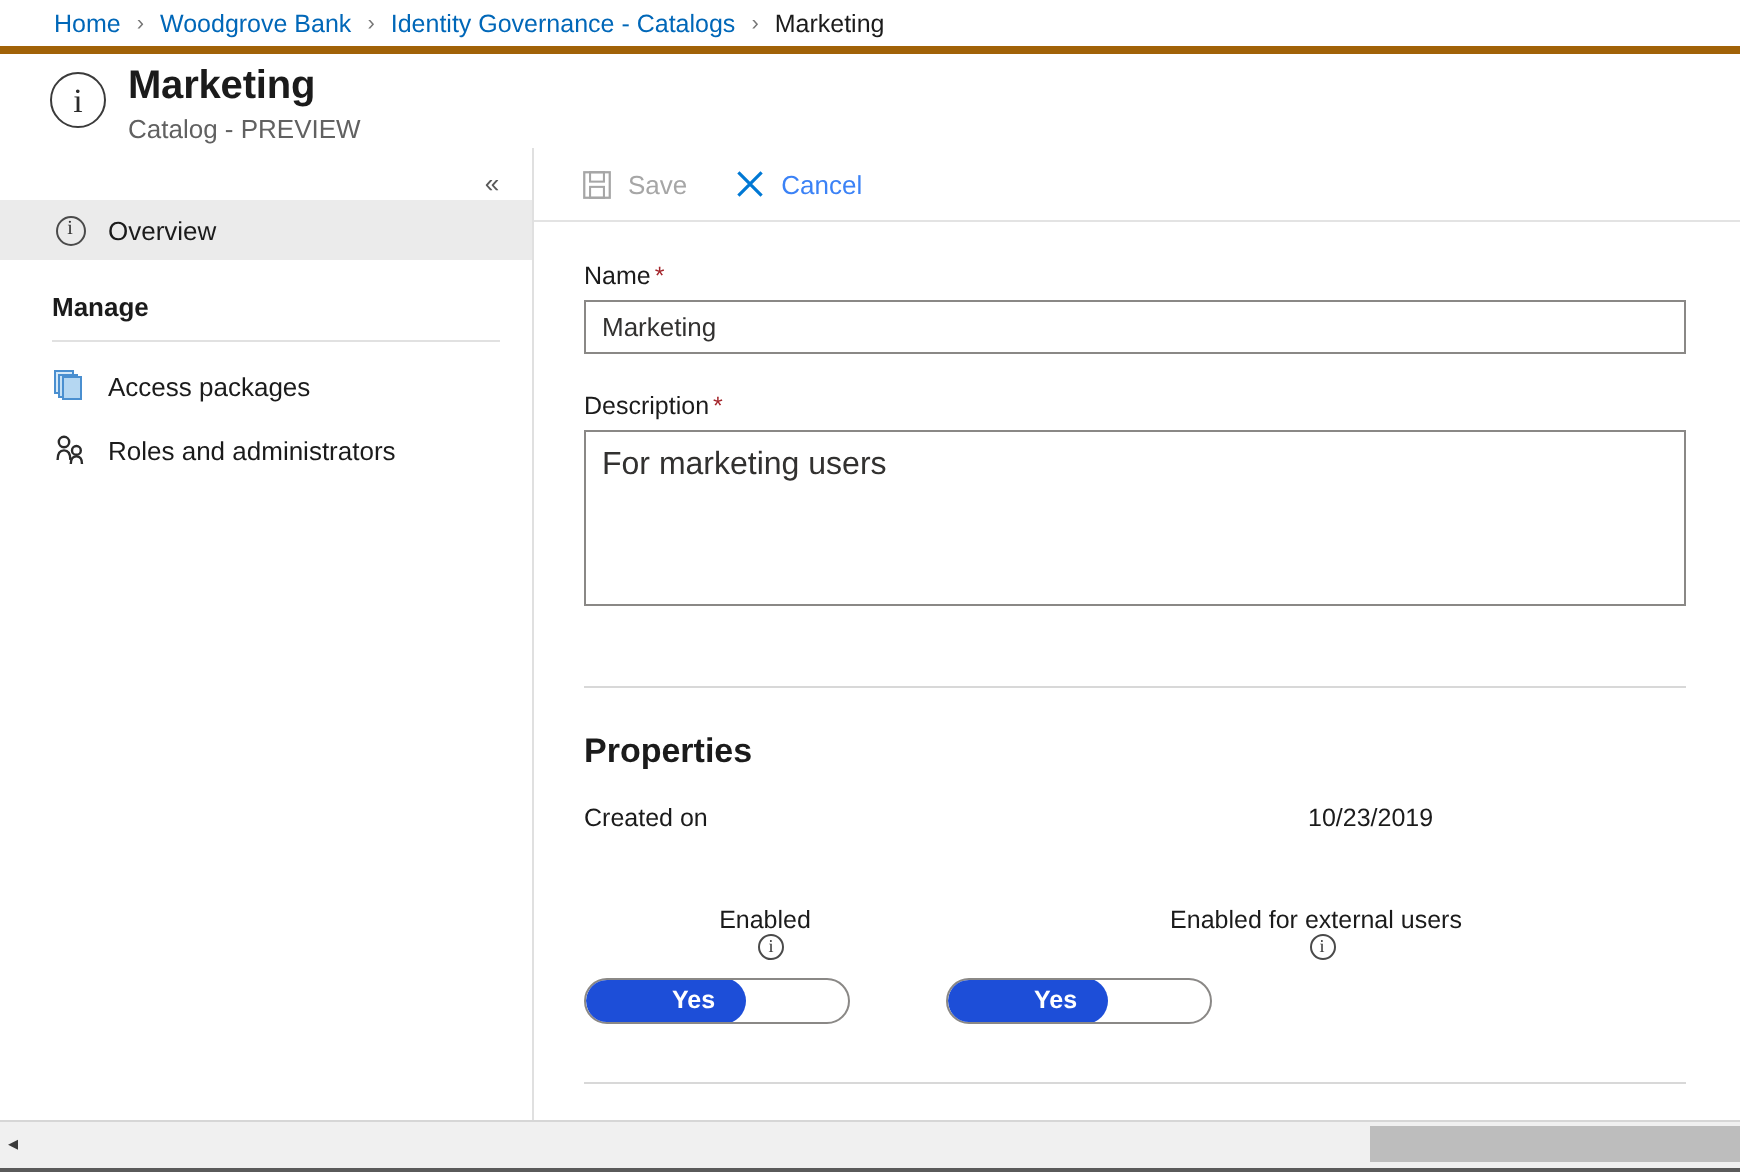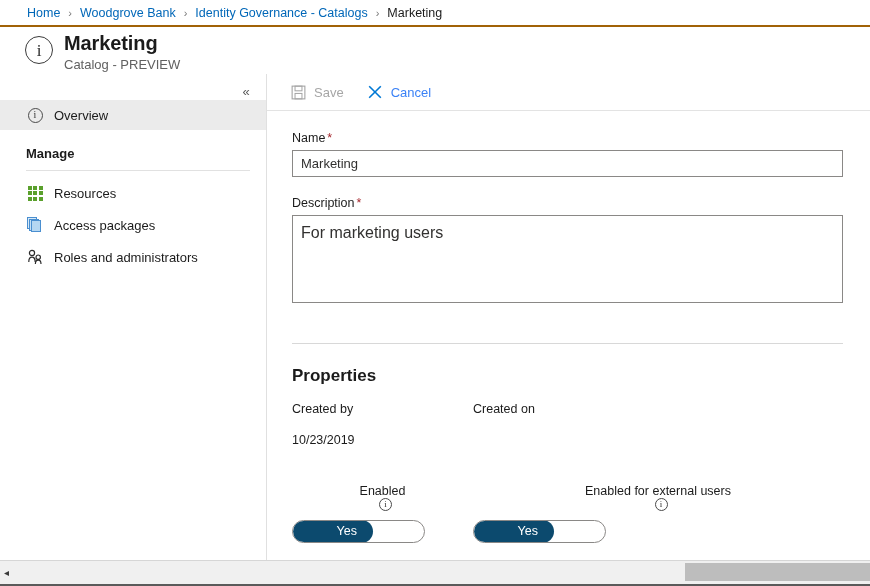--- a/index.html
+++ b/index.html
@@ -10,21 +10,21 @@
     overflow: hidden;
     color: #1b1b1b;
   }
   #app { position: relative; width: 870px; height: 586px; background:#fff; }
 
   
   .breadcrumb {
     position: absolute; left: 0; top: 0; width: 870px; height: 27px;
     display: flex; align-items: center; padding-left: 27px;
     font-size: 12.5px; background: #fff;
-    border-bottom: 2px solid #a16207;
+    border-bottom: 4px solid #a16207;
   }
   .crumb-link { color: #0067b8; cursor: pointer; white-space: nowrap; }
   .crumb-current { color: #1b1b1b; white-space: nowrap; }
   .crumb-sep {
     color: #767676; margin: 0 8px; font-size: 11px; display: inline-block;
   }
 
   
   .titlebar {
     position: absolute; left: 0; top: 27px; width: 870px; height: 47px;
@@ -175,21 +175,21 @@
   .switch {
     display: inline-flex; align-items: center; height: 23px;
     border: 1px solid #8a8886; border-radius: 12px; overflow: hidden;
     cursor: pointer; background: #fff; width: 133px;
   }
   .switch .opt {
     flex: 1; text-align: center; font-size: 12.5px; line-height: 23px;
     height: 23px; color: #4a4a4a; margin-top: 48px;
   }
   .switch .opt.on {
-    background: #0c4a6e; color: #fff; border-radius: 12px; font-weight: 400;
+    background: #1d4ed8; color: #fff; border-radius: 12px; font-weight: 700;
     margin: -1px 0; height: 23px; line-height: 23px; padding-left: 28px;
   }
   .bottom-rule {
     width: 551px; height: 1px; background: #d8d8d8; margin: 29px 0 0 0;
   }
 
   
   .hscroll {
     position: absolute; left: 0; bottom: 0; width: 870px; height: 26px;
     background: #f0f0f0; border-top: 1px solid #d6d6d6;
@@ -241,36 +241,20 @@
         <span class="ov-circle">i</span>
       </span>
       <span class="nav-label">Overview</span>
     </div>
 
     <div class="manage-head">Manage</div>
     <div class="manage-rule"></div>
 
     <div class="nav-list">
 
-      <div class="nav-row">
-        <span class="nav-ico">
-          <span class="grid-ico">
-              <i></i>
-              <i></i>
-              <i></i>
-              <i></i>
-              <i></i>
-              <i></i>
-              <i></i>
-              <i></i>
-              <i></i>
-            </span>
-        </span>
-        <span class="nav-label">Resources</span>
-      </div>
 
       <div class="nav-row">
         <span class="nav-ico">
           <span class="pages-ico">
               <span></span>
               <span></span>
               <span></span>
             </span>
         </span>
         <span class="nav-label">Access packages</span>
@@ -327,21 +311,20 @@
       <label class="fld-label">
         <span>Description</span><span class="req">*</span>
       </label>
       <textarea class="txt-area" style="">For marketing users</textarea>
 
       <div class="section-rule"></div>
 
       <div class="props-title">Properties</div>
 
       <div class="props-grid">
-        <div class="prop-head">Created by</div>
         <div class="prop-head">Created on</div>
         <div class="prop-val"></div>
         <div class="prop-val">10/23/2019</div>
       </div>
 
       <div class="toggles">
         <div>
           <div class="tgl-label">
             <span>Enabled</span>
             <span class="info-dot">i</span>

